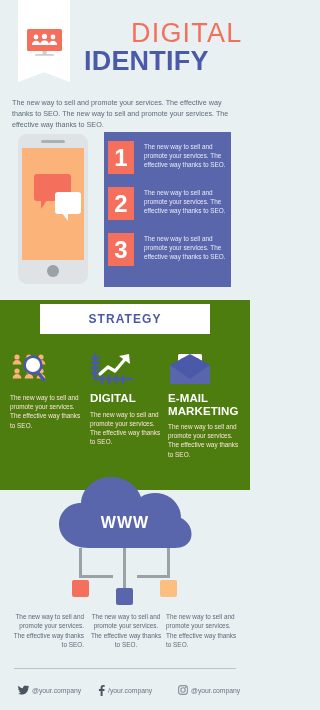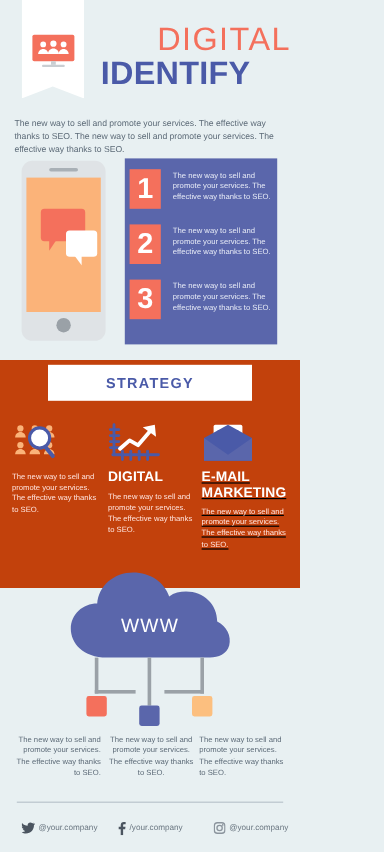--- a/index.html
+++ b/index.html
@@ -54,45 +54,45 @@
   .numbadge{
     position:absolute;left:0;top:0;width:26px;height:33px;background:#f4705c;
     color:#fff;font-size:24px;font-weight:bold;line-height:33px;text-align:center;
   }
   .numtxt{
     position:absolute;left:36px;top:1px;width:86px;
     font-size:6.4px;line-height:9px;color:#e6eaf6;
   }
 
   
-  .strategy{position:absolute;left:0;top:300px;width:250px;height:190px;background:#c2410c;}
+  .strategy{position:absolute;left:0;top:300px;width:250px;height:190px;background:#4d7c0f;}
   .strat-banner{
     position:absolute;left:40px;top:4px;width:170px;height:30px;background:#fff;
     color:#4a5aa8;font-size:12px;font-weight:bold;letter-spacing:1.1px;
     text-align:center;line-height:30px;
   }
   .col{position:absolute;top:52px;width:76px;}
   .col.c1{left:10px;}
   .col.c2{left:90px;}
-  .col.c3{left:168px;text-decoration:underline;}
+  .col.c3{left:168px;}
   .col-icon{height:36px;position:relative;}
   .col-title{
     color:#fff;font-size:11.5px;font-weight:bold;line-height:12.5px;
     margin-top:4px;letter-spacing:.1px;
   }
   .col-body{
     color:#ffe3dd;font-size:6.4px;line-height:9.2px;margin-top:5px;
   }
 
   
   .cloudsec{position:absolute;left:0;top:470px;width:250px;height:145px;}
   .cloud-wrap{position:absolute;left:55px;top:0;width:140px;height:80px;}
   .www{
     position:absolute;left:0;top:44px;width:140px;text-align:center;
-    color:#fff;font-size:16px;font-weight:normal;letter-spacing:1px;
+    color:#fff;font-size:16px;font-weight:bold;letter-spacing:1px;
   }
   .line{position:absolute;background:#9aa1a7;}
   .cbox{position:absolute;width:17px;height:17px;border-radius:2px;}
   .cbox.b1{background:#f4705c;left:72px;top:580px;}
   .cbox.b2{background:#5a66ab;left:116px;top:588px;}
   .cbox.b3{background:#fcbf7f;left:160px;top:580px;}
 
   
   .btm{position:absolute;top:612px;width:72px;font-size:6.4px;line-height:9.4px;color:#5d6b78;}
   .btm.p1{left:12px;text-align:right;}

